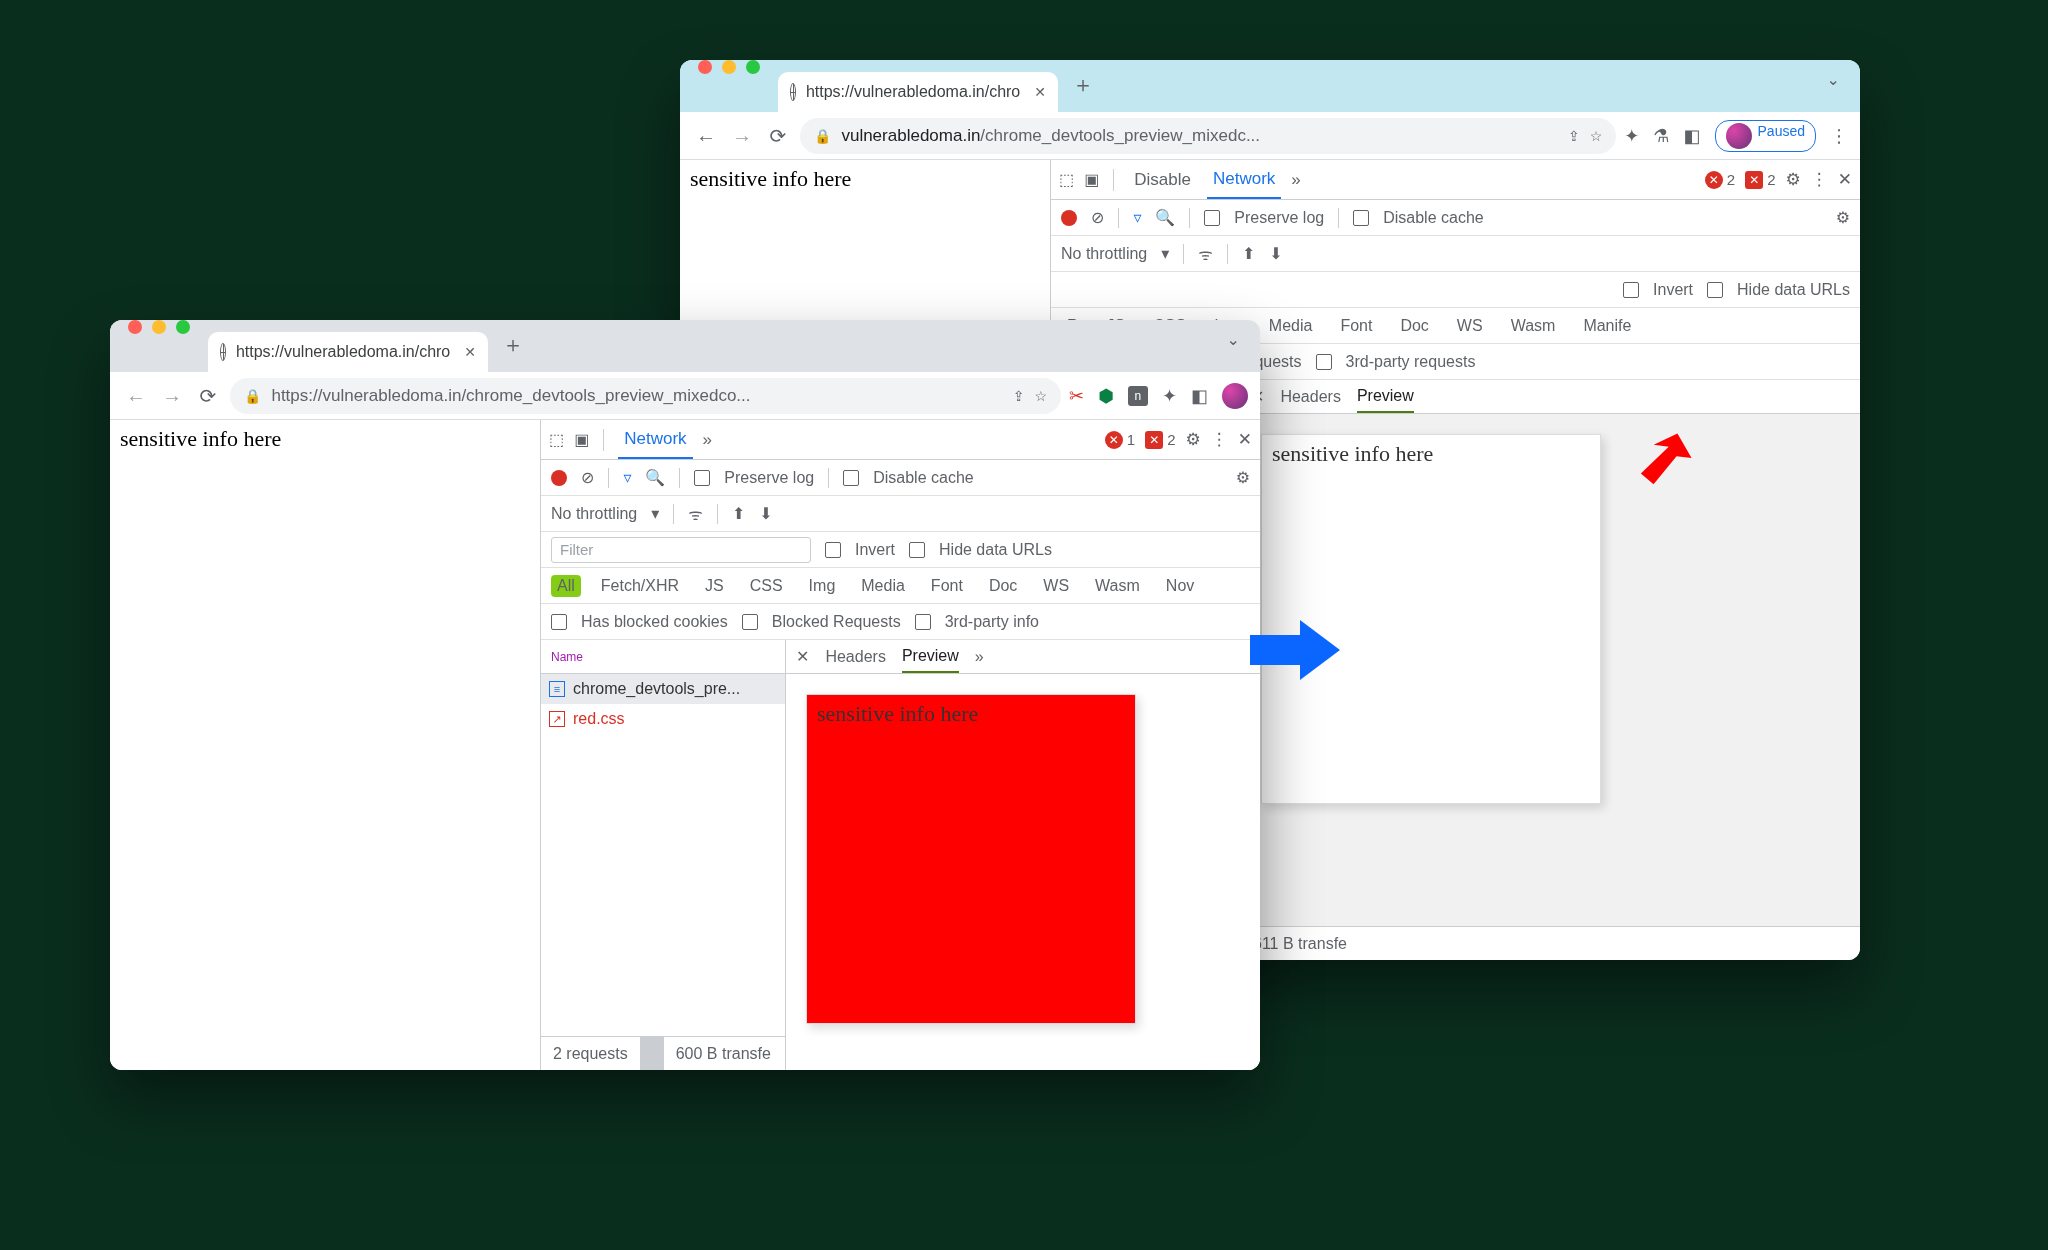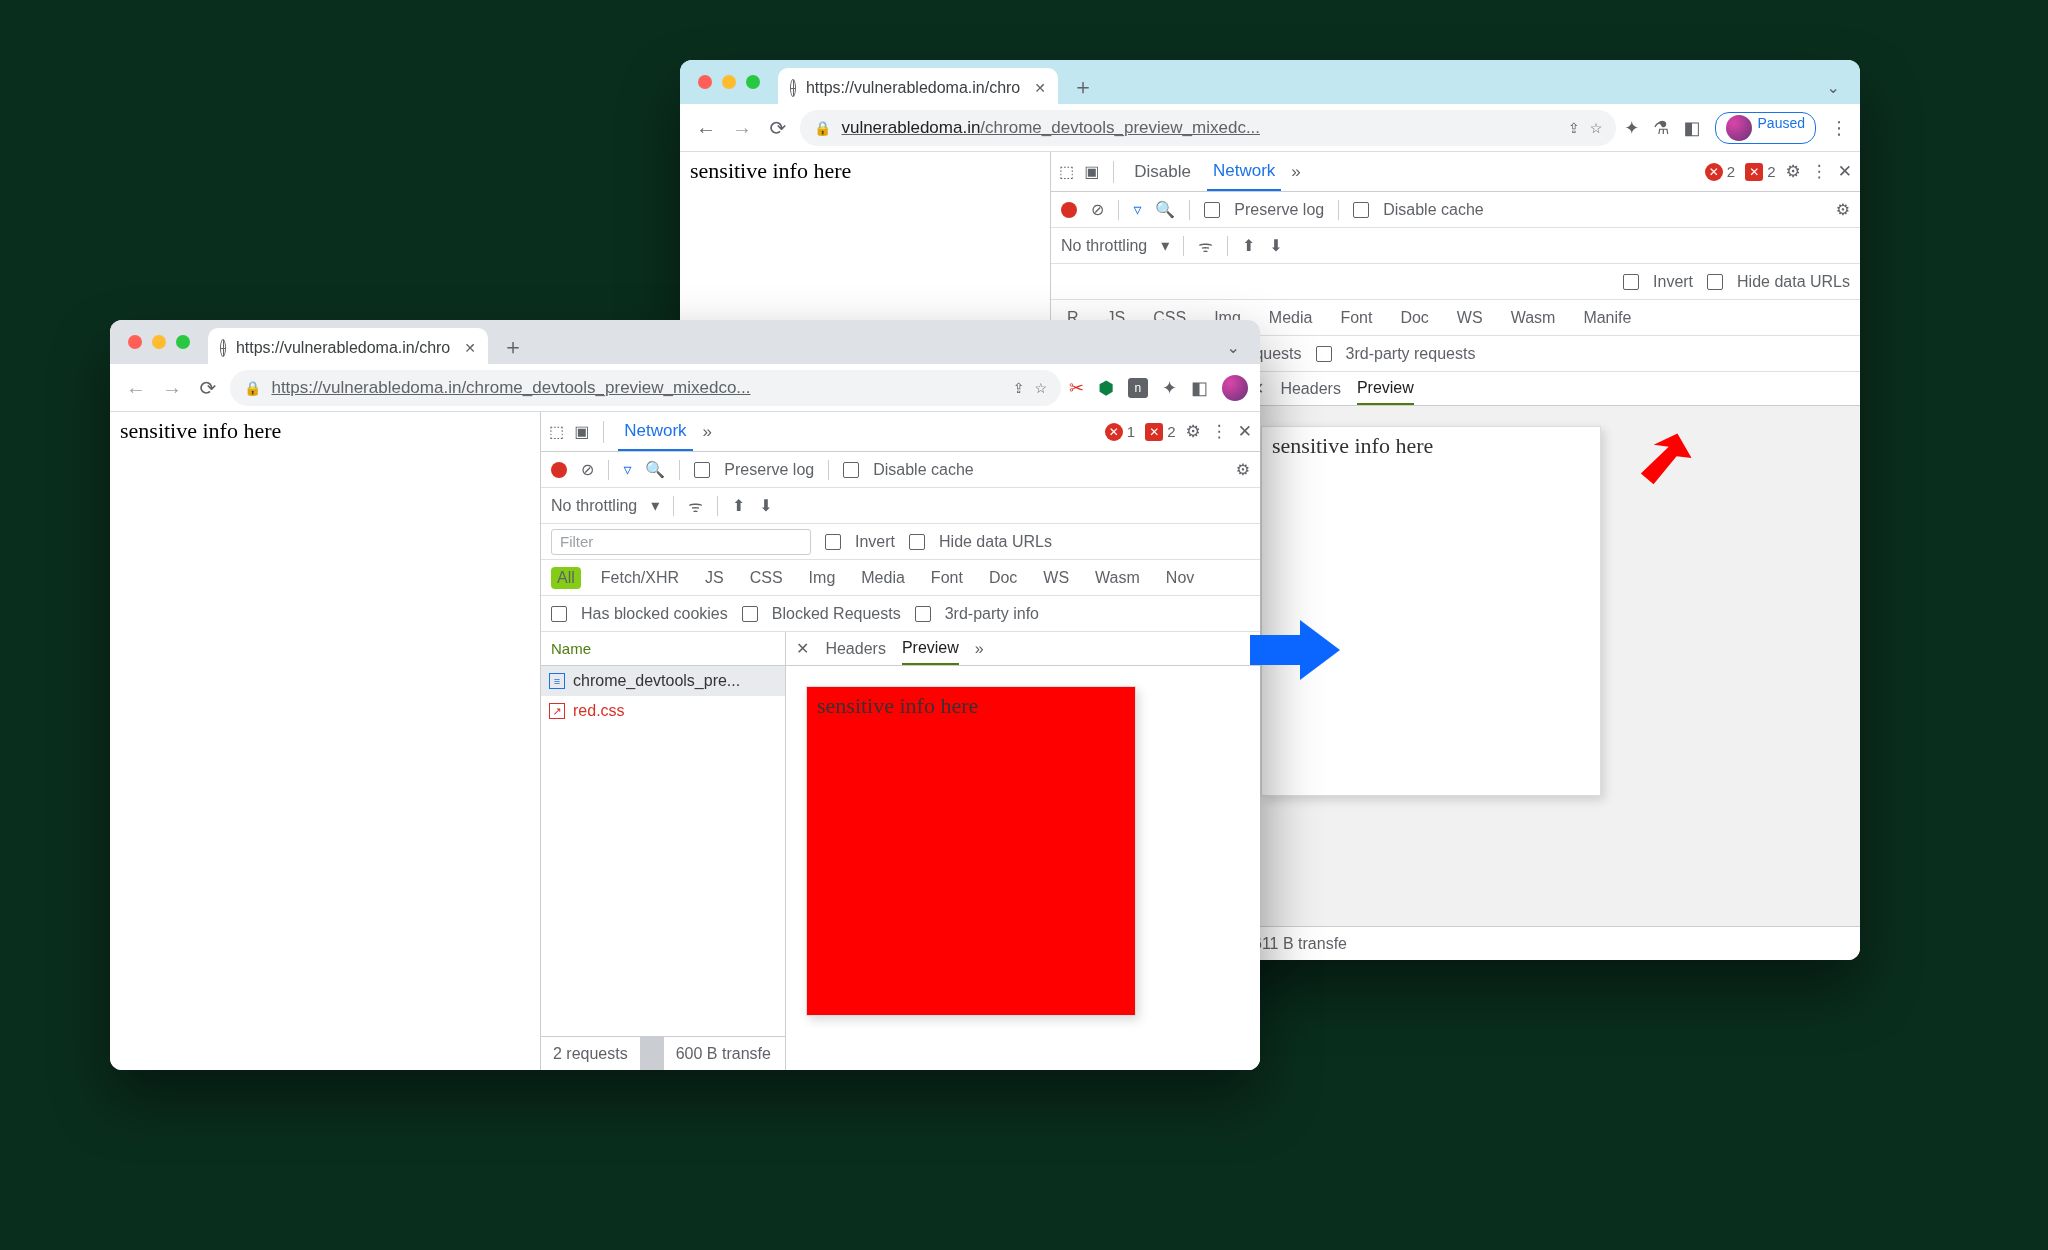--- a/index.html
+++ b/index.html
@@ -23,23 +23,22 @@
     display: flex;
     flex-direction: column;
   }
   
   .window-back { left: 680px; top: 60px; width: 1180px; height: 900px; }
   
   .window-front { left: 110px; top: 320px; width: 1150px; height: 750px; z-index: 10; }
 
   
   .titlebar {
-    height: 44px;
+    height: 52px;
     display: flex;
-    align-items: center;
     position: relative;
     padding: 0 14px;
   }
   .tb-front { background: #dee1e6; }
   .tb-back  { background: #c2e7f0; }
 
   .traffic { display: flex; gap: 10px; margin-right: 18px; margin-left: 4px; }
   .dot { width: 14px; height: 14px; border-radius: 50%; }
   .dot.r { background:#ff5f57; } .dot.y { background:#febc2e; } .dot.g { background:#28c840; }
 
@@ -81,21 +80,21 @@
     display: flex;
     align-items: center;
     padding: 0 14px;
     gap: 10px;
     color: #202124;
     font-size: 17px;
     overflow: hidden;
     white-space: nowrap;
   }
   .omnibox .ob-icon { color:#5f6368; font-size:14px; }
-  .omnibox span.url { overflow:hidden; text-overflow:ellipsis; color:#5f6368;text-decoration:underline; }
+  .omnibox span.url { overflow:hidden; text-overflow:ellipsis; color:#5f6368; }
   .omnibox span.url .host { color:#202124; }
   .tool-icons { display:flex; align-items:center; gap:14px; color:#5f6368; font-size:18px; }
   .avatar { width:26px; height:26px; border-radius:50%; background: radial-gradient(circle at 30% 30%, #d4a, #637); }
   .paused-chip {
     display:flex; align-items:flex-start; gap:6px;
     border:1px solid #1a73e8; border-radius:14px; padding:2px 10px;
     color:#1a73e8; font-size:14px;
   }
 
   
@@ -164,21 +163,21 @@
   .type-chip.active { background:#84cc16; }
 
   
   .net-body { flex:1; display:flex; min-height:0; }
   .net-list {
     width: 245px; border-right:1px solid #cacdd1; display:flex; flex-direction:column;
   }
   .net-list-back { width: 190px; }
   .net-head {
     height:34px; border-bottom:1px solid #cacdd1; padding:0 10px;
-    display:flex; align-items:center; font-size:15px; color:#4d7c0f;
+    display:flex; align-items:center; font-size:12px; color:#a21caf;
   }
   .net-item {
     height:30px; display:flex; align-items:center; gap:8px; padding:0 8px;
     font-size:16px;
   }
   .net-item.sel { background:#e8eaed; }
   .net-item .sq { width:16px; height:16px; border:1px solid #1a73e8; display:flex; align-items:center; justify-content:center; font-size:11px; color:#1a73e8; }
   .net-item.red { color:#d93025; }
   .net-item.red .sq { border-color:#d93025; color:#d93025; }
 

